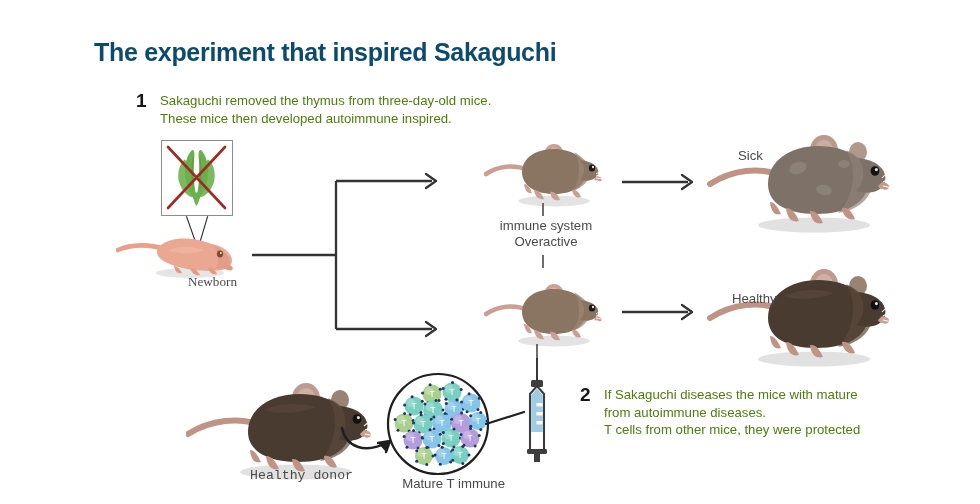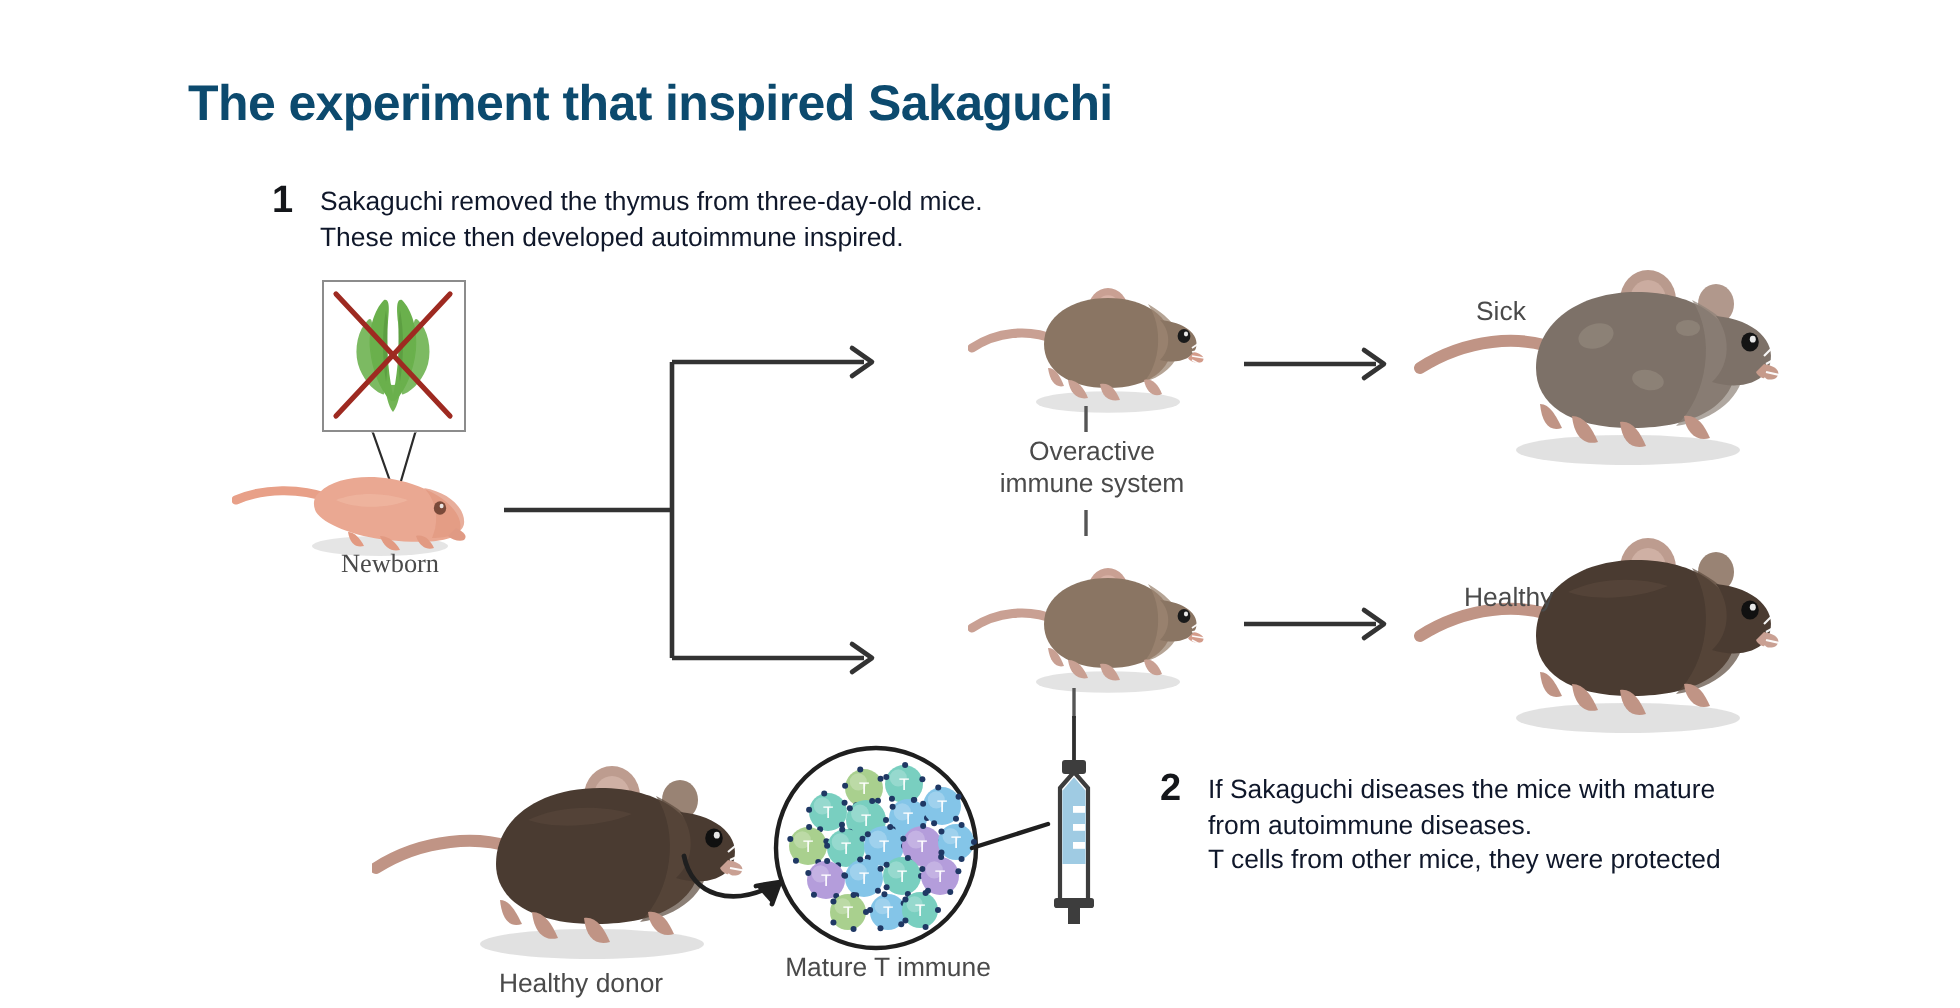--- a/index.html
+++ b/index.html
@@ -13,36 +13,36 @@
 
   
   #title {
     left:94px; top:38px; font-size:25px; font-weight:bold;
     color:#0c4a6e; letter-spacing:-0.3px; white-space:nowrap;
   }
   .step-num {
     font-size:19px; font-weight:bold; color:#14161a;
   }
   .step-text {
-    font-size:13.2px; line-height:17.5px; color:#0f172a; white-space:nowrap;
+    font-size:13.2px; line-height:17.5px; color:#4d7c0f; white-space:nowrap;
   }
   #step1-num { left:136px; top:90px; }
   #step1-text { left:160px; top:92px; }
   #step2-num { left:580px; top:384px; }
   #step2-text { left:604px; top:386px; }
 
   .label {
     font-size:13.2px; color:#4a4a4a; line-height:16px;
-    text-align:center; white-space:nowrap;
+    text-align:right; white-space:nowrap;
   }
   #label-newborn { left:153px; top:274px; width:84px;font-family:Liberation Serif, serif; }
   #label-overactive { left:478px; top:218px; width:136px; text-align:center; }
   #label-sick { left:738px; top:148px; }
   #label-healthy { left:703px; top:291px;margin-left:29px; }
-  #label-donor { left:228px; top:484px; width:125px; }
+  #label-donor { left:228px; top:468px; width:125px;font-family:Liberation Mono, monospace; }
   #label-tcells { left:383px; top:476px; width:122px; }
 
   
   #callout-box {
     left:161px; top:140px; width:72px; height:76px;
     border:1.4px solid #8c8c8c; background:#fff; box-sizing:border-box;
   }
   #callout-tail { left:182px; top:215px; width:30px; height:36px; }
 
   
@@ -151,22 +151,22 @@
       <path d="M66,62 C67,69 71,71 76,70 C74,65 71,61 66,62 Z"></path>
       <path d="M88,60 C89,66 93,69 97,67 C95,62 92,59 88,60 Z"></path>
       <path d="M40,54 C41,61 44,64 48,63 C46,58 44,54 40,54 Z"></path>
     </g>
   </svg>
 
   <svg class="abs" style="left:541px; top:203px;" width="4" height="13" viewBox="0 0 4 13">
     <line x1="2" y1="0" x2="2" y2="13" stroke="#555555" stroke-width="1.7"></line>
   </svg>
   <div class="abs label" id="label-overactive">
+    <div>immune system</div>
     <div>Overactive</div>
-    <div>immune system</div>
   </div>
   <svg class="abs" style="left:541px; top:255px;" width="4" height="13" viewBox="0 0 4 13">
     <line x1="2" y1="0" x2="2" y2="13" stroke="#555555" stroke-width="1.7"></line>
   </svg>
 
   <svg class="mouse" style="left:484px; top:270px;" width="124" height="78" viewBox="0 0 124 78">
     <ellipse cx="70" cy="71" rx="36" ry="5.4" fill="#dcdcdc" opacity="0.8"></ellipse>
     <path d="M2,44 C14,36 30,34 44,40" stroke="#c9a093" stroke-width="4.6" fill="none" stroke-linecap="round"></path>
     <ellipse cx="70" cy="25" rx="10" ry="11" fill="#c9a093"></ellipse>
     <ellipse cx="70" cy="25" rx="6.4" ry="7.4" fill="#d8b2a6"></ellipse>

